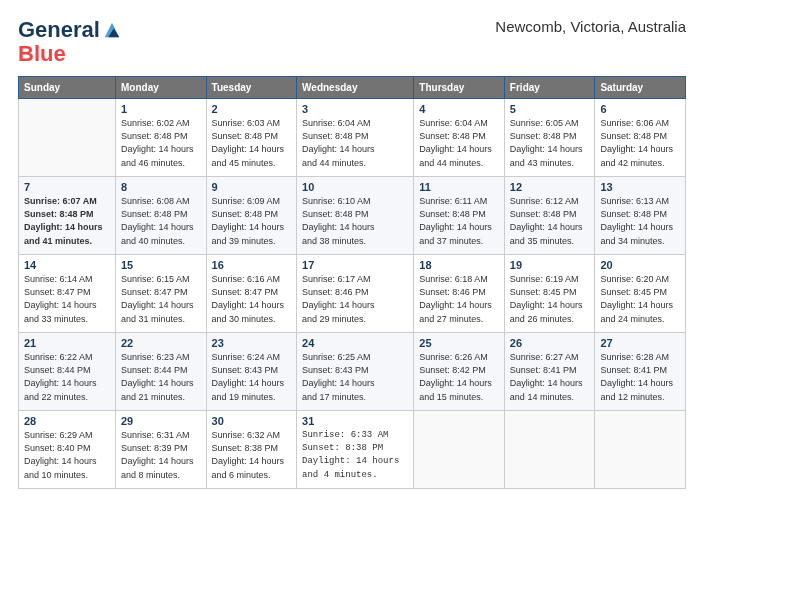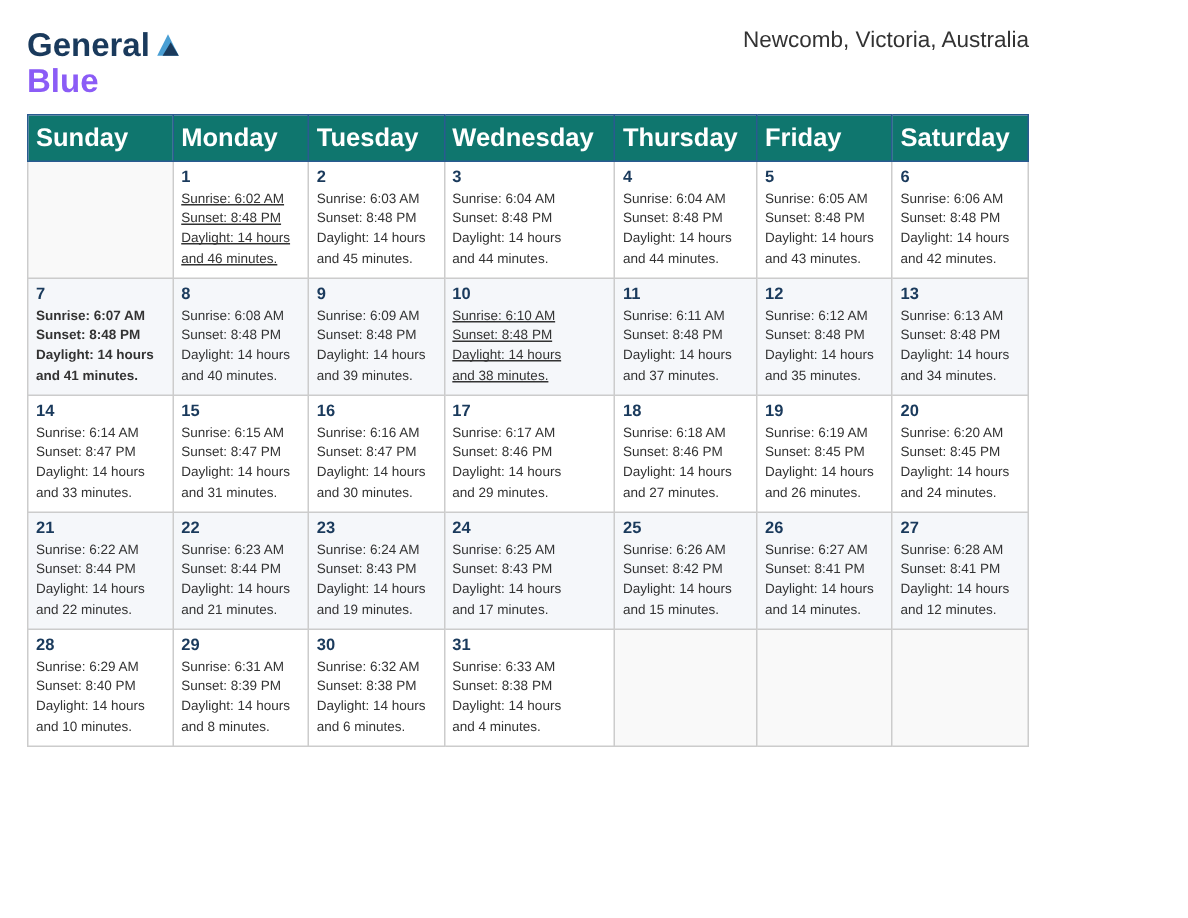--- a/index.html
+++ b/index.html
@@ -24,21 +24,21 @@
       display: flex;
       align-items: center;
     }
     .logo-text {
       font-size: 22px;
       font-weight: bold;
       color: #1a3a5c;
       line-height: 1.1;
     }
     .logo-text span {
-      color: #8b5cf6;
+      color: #ef4444;
     }
     .logo-icon {
       margin-left: 3px;
       width: 18px;
       height: 18px;
     }
     .title-block {
       text-align: right;
     }
     .month-title {
@@ -51,25 +51,25 @@
       color: #333;
       font-weight: normal;
       margin-left: 16px;
     }
     table {
       width: 100%;
       border-collapse: collapse;
       font-size: 9.5px;
     }
     thead th {
-      background-color: #0f766e;
+      background-color: #737373;
       color: #fff;
       text-align: left;
       padding: 5px 5px;
-      font-size: 17px;
+      font-size: 10px;
       font-weight: bold;
       border: 1px solid #2a5a90;
     }
     tbody td {
       border: 1px solid #ccc;
       vertical-align: top;
       padding: 4px 5px;
       min-height: 75px;
       height: 78px;
       color: #333;
@@ -130,21 +130,21 @@
         <th>Thursday</th>
         <th>Friday</th>
         <th>Saturday</th>
       </tr>
     </thead>
     <tbody id="calendar-body">
     <tr>
           <td class="empty-cell"></td>
           <td>
             <span class="day-number">1</span>
-            <div class="day-info" style="white-space: pre-line; text-decoration: underline;">Sunrise: 6:02 AM
+            <div class="day-info" style="white-space: pre-line;">Sunrise: 6:02 AM
 Sunset: 8:48 PM
 Daylight: 14 hours
 and 46 minutes.</div>
           </td>
           <td>
             <span class="day-number">2</span>
             <div class="day-info" style="white-space: pre-line;">Sunrise: 6:03 AM
 Sunset: 8:48 PM
 Daylight: 14 hours
 and 45 minutes.</div>
@@ -195,21 +195,21 @@
           </td>
           <td>
             <span class="day-number">9</span>
             <div class="day-info" style="white-space: pre-line;">Sunrise: 6:09 AM
 Sunset: 8:48 PM
 Daylight: 14 hours
 and 39 minutes.</div>
           </td>
           <td>
             <span class="day-number">10</span>
-            <div class="day-info" style="white-space: pre-line; text-decoration: underline;">Sunrise: 6:10 AM
+            <div class="day-info" style="white-space: pre-line;">Sunrise: 6:10 AM
 Sunset: 8:48 PM
 Daylight: 14 hours
 and 38 minutes.</div>
           </td>
           <td>
             <span class="day-number">11</span>
             <div class="day-info" style="white-space: pre-line;">Sunrise: 6:11 AM
 Sunset: 8:48 PM
 Daylight: 14 hours
 and 37 minutes.</div>
@@ -348,21 +348,21 @@
           </td>
           <td>
             <span class="day-number">30</span>
             <div class="day-info" style="white-space: pre-line;">Sunrise: 6:32 AM
 Sunset: 8:38 PM
 Daylight: 14 hours
 and 6 minutes.</div>
           </td>
           <td>
             <span class="day-number">31</span>
-            <div class="day-info" style="white-space: pre-line;">Sunrise: 6:33 AM
+            <div class="day-info" style="white-space: pre-line; font-family: Liberation Mono, monospace;">Sunrise: 6:33 AM
 Sunset: 8:38 PM
 Daylight: 14 hours
 and 4 minutes.</div>
           </td>
           <td class="empty-cell"></td>
           <td class="empty-cell"></td>
           <td class="empty-cell"></td>
         </tr>
       </tbody>
   </table>

